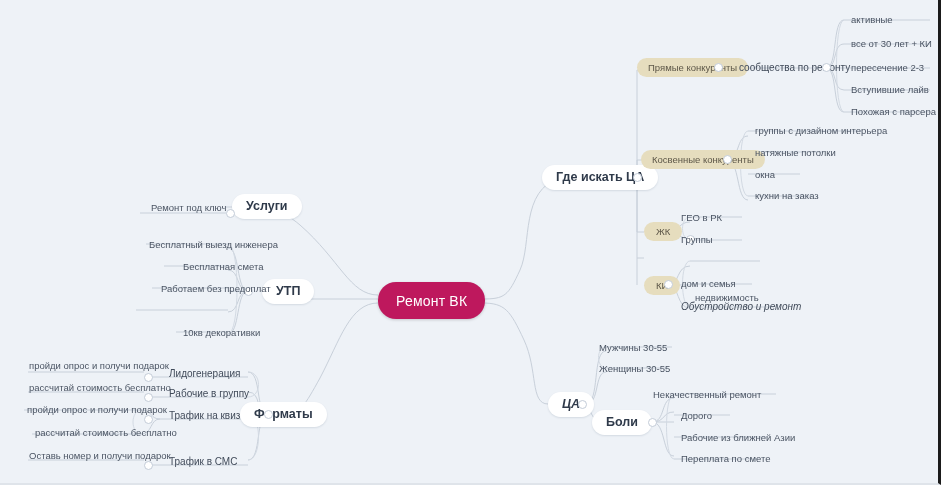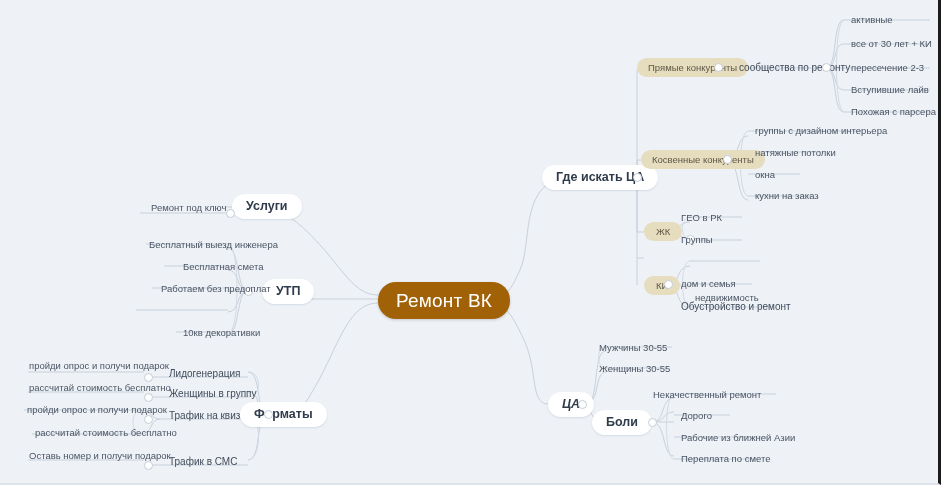--- a/index.html
+++ b/index.html
@@ -29,23 +29,23 @@
     position: absolute;
     box-sizing: border-box;
     white-space: nowrap;
     line-height: 1;
     display: flex;
     align-items: center;
     justify-content: center;
   }
   
   .n-root {
-    background: #a16207;
+    background: #be185d;
     color: #ffffff;
-    font-size: 19px;
+    font-size: 14px;
     border-radius: 18px;
     padding: 0 18px;
     height: 37px;
     box-shadow: 0 1px 3px rgba(0,0,0,0.18);
     letter-spacing: .2px;
   }
   
   .n-white {
     background: #ffffff;
     color: #2f3a4a;
@@ -242,21 +242,21 @@
 
   <div class="node n-tan small" style="left:644px; top:222px;">ЖК</div>
   <div class="conn-dot" style="left:686px; top:235px;"></div>
   <div class="node n-leaf" style="left:678px; top:210px;">ГЕО в РК</div>
   <div class="node n-leaf" style="left:678px; top:232px;">Группы</div>
 
   <div class="node n-tan small" style="left:644px; top:276px;">КИ</div>
   <div class="conn-dot" style="left:664px; top:280px;"></div>
   <div class="node n-leaf" style="left:692px; top:254px;margin-top:36px;">недвижимость</div>
   <div class="node n-leaf" style="left:678px; top:276px;">дом и семья</div>
-  <div class="node n-leaf mid" style="left:678px; top:299px;">Обустройство и ремонт</div>
+  <div class="node n-leaf mid" style="left:678px; top:299px;font-style:italic;">Обустройство и ремонт</div>
 
   <div class="node n-white" style="left:548px; top:392px;font-style:italic;">ЦА</div>
   <div class="conn-dot" style="left:578px; top:400px;"></div>
 
   <div class="node n-leaf" style="left:596px; top:340px;">Мужчины 30-55</div>
   <div class="node n-leaf" style="left:596px; top:361px;">Женщины 30-55</div>
 
   <div class="node n-white" style="left:592px; top:410px;">Боли</div>
   <div class="conn-dot" style="left:648px; top:418px;"></div>
 
@@ -277,21 +277,21 @@
   <div class="node n-leaf" style="left:158px; top:281px;">Работаем без предоплат</div>
   <div class="node n-leaf" style="left:180px; top:325px;">10кв декоративки</div>
 
   <div class="node n-white" style="left:240px; top:402px;">Форматы</div>
   <div class="conn-dot" style="left:264px; top:410px;"></div>
 
   <div class="node n-leaf mid" style="left:166px; top:366px;">Лидогенерация</div>
   <div class="conn-dot" style="left:144px; top:373px;"></div>
   <div class="node n-leaf" style="left:26px; top:358px;">пройди опрос и получи подарок</div>
 
-  <div class="node n-leaf mid" style="left:166px; top:386px;">Женщины в группу</div>
+  <div class="node n-leaf mid" style="left:166px; top:386px;">Рабочие в группу</div>
   <div class="conn-dot" style="left:144px; top:393px;"></div>
   <div class="node n-leaf" style="left:26px; top:380px;">рассчитай стоимость бесплатно</div>
 
   <div class="node n-leaf mid" style="left:166px; top:408px;">Трафик на квиз</div>
   <div class="conn-dot" style="left:144px; top:415px;"></div>
   <div class="node n-leaf" style="left:24px; top:402px;">пройди опрос и получи подарок</div>
   <div class="node n-leaf" style="left:32px; top:425px;">рассчитай стоимость бесплатно</div>
 
   <div class="node n-leaf mid" style="left:166px; top:454px;">Трафик в СМС</div>
   <div class="conn-dot" style="left:144px; top:461px;"></div>

